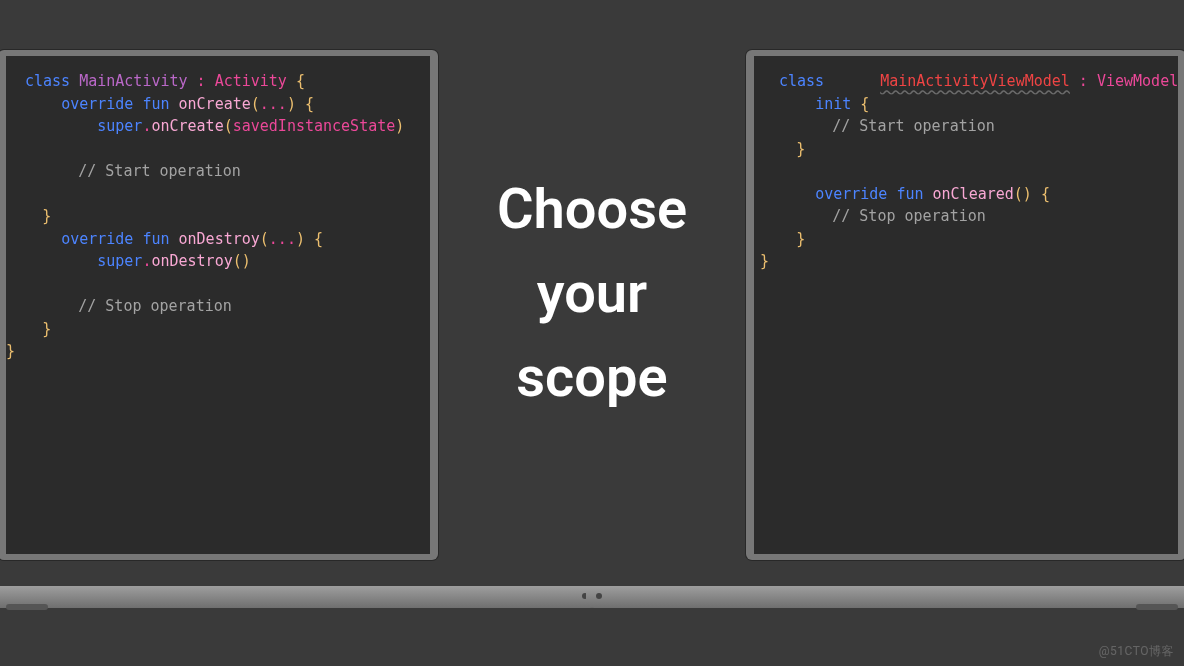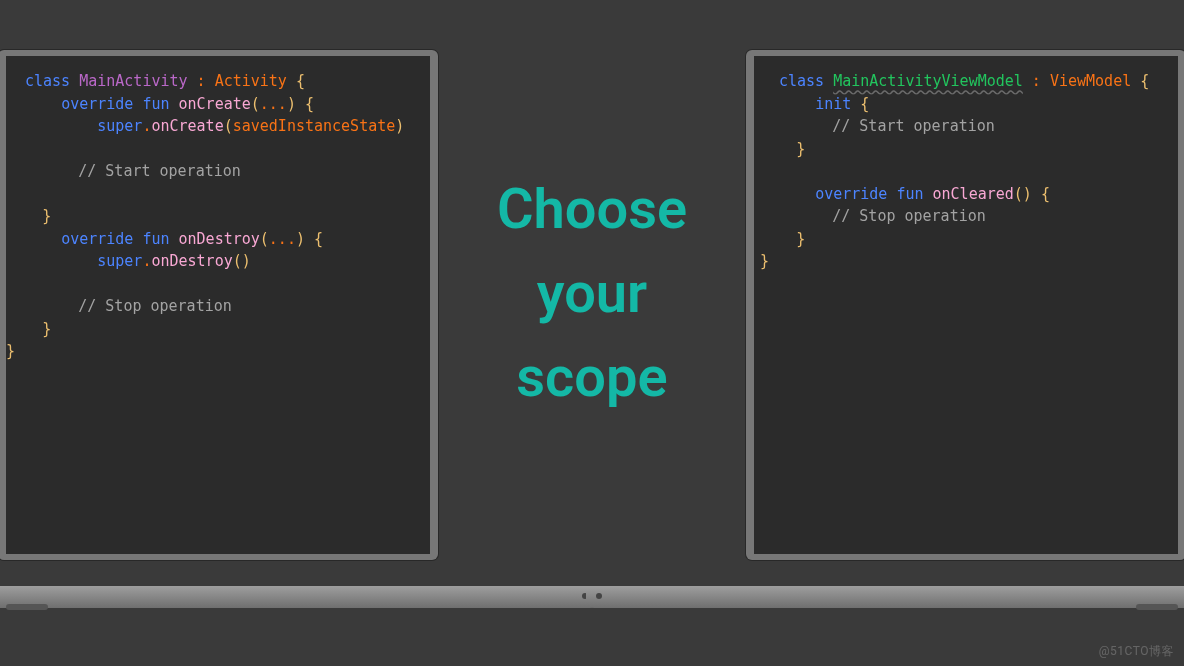--- a/index.html
+++ b/index.html
@@ -9,21 +9,21 @@
     background: #3a3a3a;
     overflow: hidden;
     position: relative;
     font-family: -apple-system, BlinkMacSystemFont, "Segoe UI", Roboto, sans-serif;
   }
   .center-text {
     position: absolute;
     left: 50%;
     top: 44%;
     transform: translate(-50%, -50%);
-    color: #14b8a6;
+    color: #ffffff;
     font-size: 56px;
     font-weight: 600;
     text-align: center;
     line-height: 1.5;
     white-space: pre-line;
   }
   .laptop {
     position: absolute;
     top: 50px;
     width: 440px;
@@ -76,23 +76,23 @@
     bottom: 11px;
     width:6px;height:6px;border-radius:50%;
     background:#444;
   }
   .laptop-left  .camera { right: -150px; }
   .laptop-right .camera { left: -150px; }
 
   
   .kw    { color: #4c84ff; margin-left: 19px; }      
   .type  { color: #ba68c8; }      
-  .type2 { color: #22c55e; text-decoration: underline wavy #6b6b6b; text-underline-offset:3px;} 
+  .type2 { color: #ef4444; text-decoration: underline wavy #6b6b6b; text-underline-offset:3px;margin-left:47px;} 
   .fn    { color: #f9a8d4; }      
-  .id    { color: #f97316; text-align: right; }
+  .id    { color: #ec4899; text-align: right; }
   .par   { color: #ecbf6f; }      
   .cmt   { color: #a3a3a3; }      
   .brace { color: #ecbf6f; }
 
   .watermark {
     position: absolute;
     right: 10px;
     bottom: 6px;
     color: rgba(255,255,255,0.22);
     font-size: 12px;

